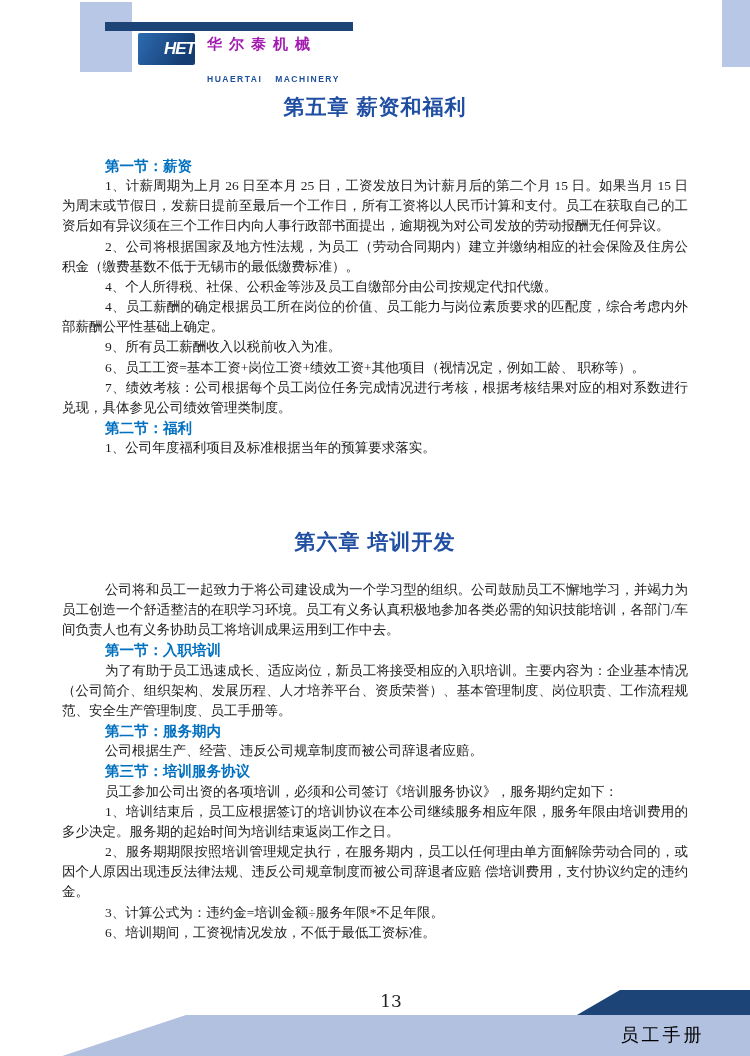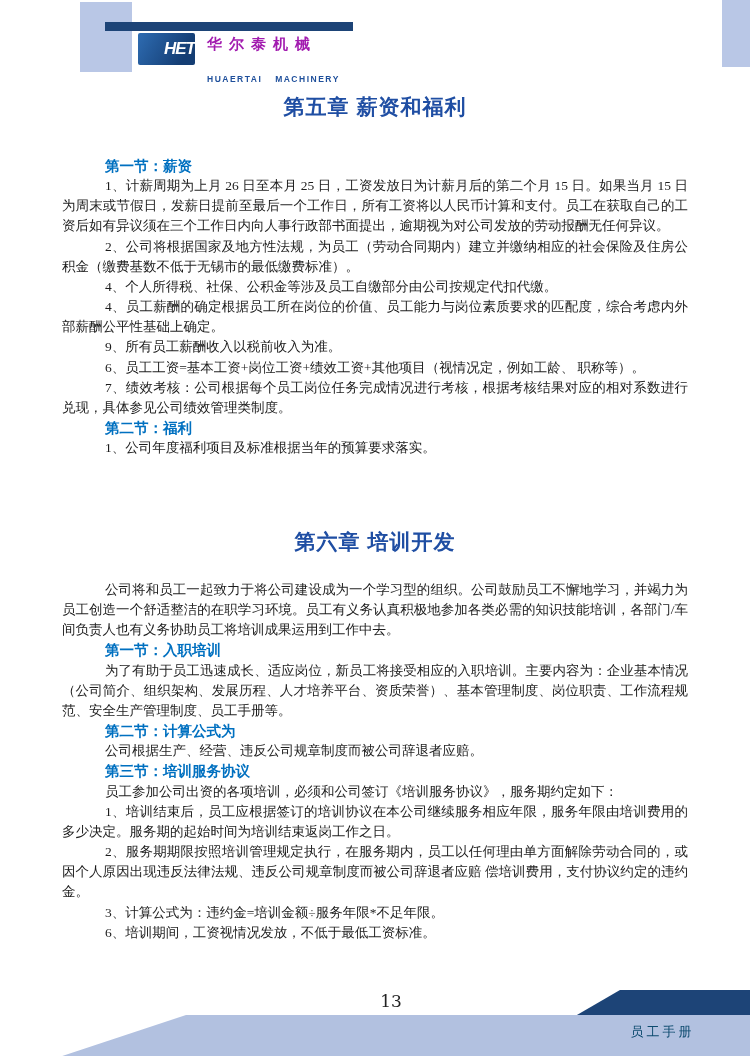--- a/index.html
+++ b/index.html
@@ -48,21 +48,21 @@
   .footer-band {
     position:absolute; left:0; top:1015px; width:750px; height:41px; background:#b2c1e0;
     clip-path:polygon(24.8% 0, 100% 0, 100% 100%, 8.3% 100%);
   }
   .footer-flag {
     position:absolute; left:575px; top:990px; width:175px; height:25px; background:#1d4477;
     clip-path:polygon(25.7% 0, 100% 0, 100% 100%, 1.1% 100%);
   }
   .footer-label {
     position:absolute; left:575px; top:1023px; width:175px; text-align:center;
-    color:#0c4a6e; font-size:13px; letter-spacing:3px; white-space:nowrap;
+    color:#000000; font-size:18px; letter-spacing:3px; white-space:nowrap;
   }
 </style>
 </head>
 <body>
 
 <div class="page">
 
   <div class="decor-left"></div>
   <div class="decor-right"></div>
   <div class="top-bar"></div>
@@ -88,21 +88,21 @@
     <h3>第二节：福利</h3>
     <p>1、公司年度福利项目及标准根据当年的预算要求落实。</p>
   </div>
 
   <div class="chapter-title" id="chapter6-title">第六章 培训开发</div>
 
   <div class="content" id="content6">
     <p>公司将和员工一起致力于将公司建设成为一个学习型的组织。公司鼓励员工不懈地学习，并竭力为员工创造一个舒适整洁的在职学习环境。员工有义务认真积极地参加各类必需的知识技能培训，各部门/车间负责人也有义务协助员工将培训成果运用到工作中去。</p>
     <h3>第一节：入职培训</h3>
     <p>为了有助于员工迅速成长、适应岗位，新员工将接受相应的入职培训。主要内容为：企业基本情况（公司简介、组织架构、发展历程、人才培养平台、资质荣誉）、基本管理制度、岗位职责、工作流程规范、安全生产管理制度、员工手册等。</p>
-    <h3>第二节：计算公式为</h3>
+    <h3>第二节：服务期内</h3>
     <p>公司根据生产、经营、违反公司规章制度而被公司辞退者应赔。</p>
     <h3>第三节：培训服务协议</h3>
     <p>员工参加公司出资的各项培训，必须和公司签订《培训服务协议》，服务期约定如下：</p>
     <p>1、培训结束后，员工应根据签订的培训协议在本公司继续服务相应年限，服务年限由培训费用的多少决定。服务期的起始时间为培训结束返岗工作之日。</p>
     <p>2、服务期期限按照培训管理规定执行，在服务期内，员工以任何理由单方面解除劳动合同的，或因个人原因出现违反法律法规、违反公司规章制度而被公司辞退者应赔 偿培训费用，支付协议约定的违约金。</p>
     <p>3、计算公式为：违约金=培训金额÷服务年限*不足年限。</p>
     <p>6、培训期间，工资视情况发放，不低于最低工资标准。</p>
   </div>
 
   <div class="page-number">13</div>

